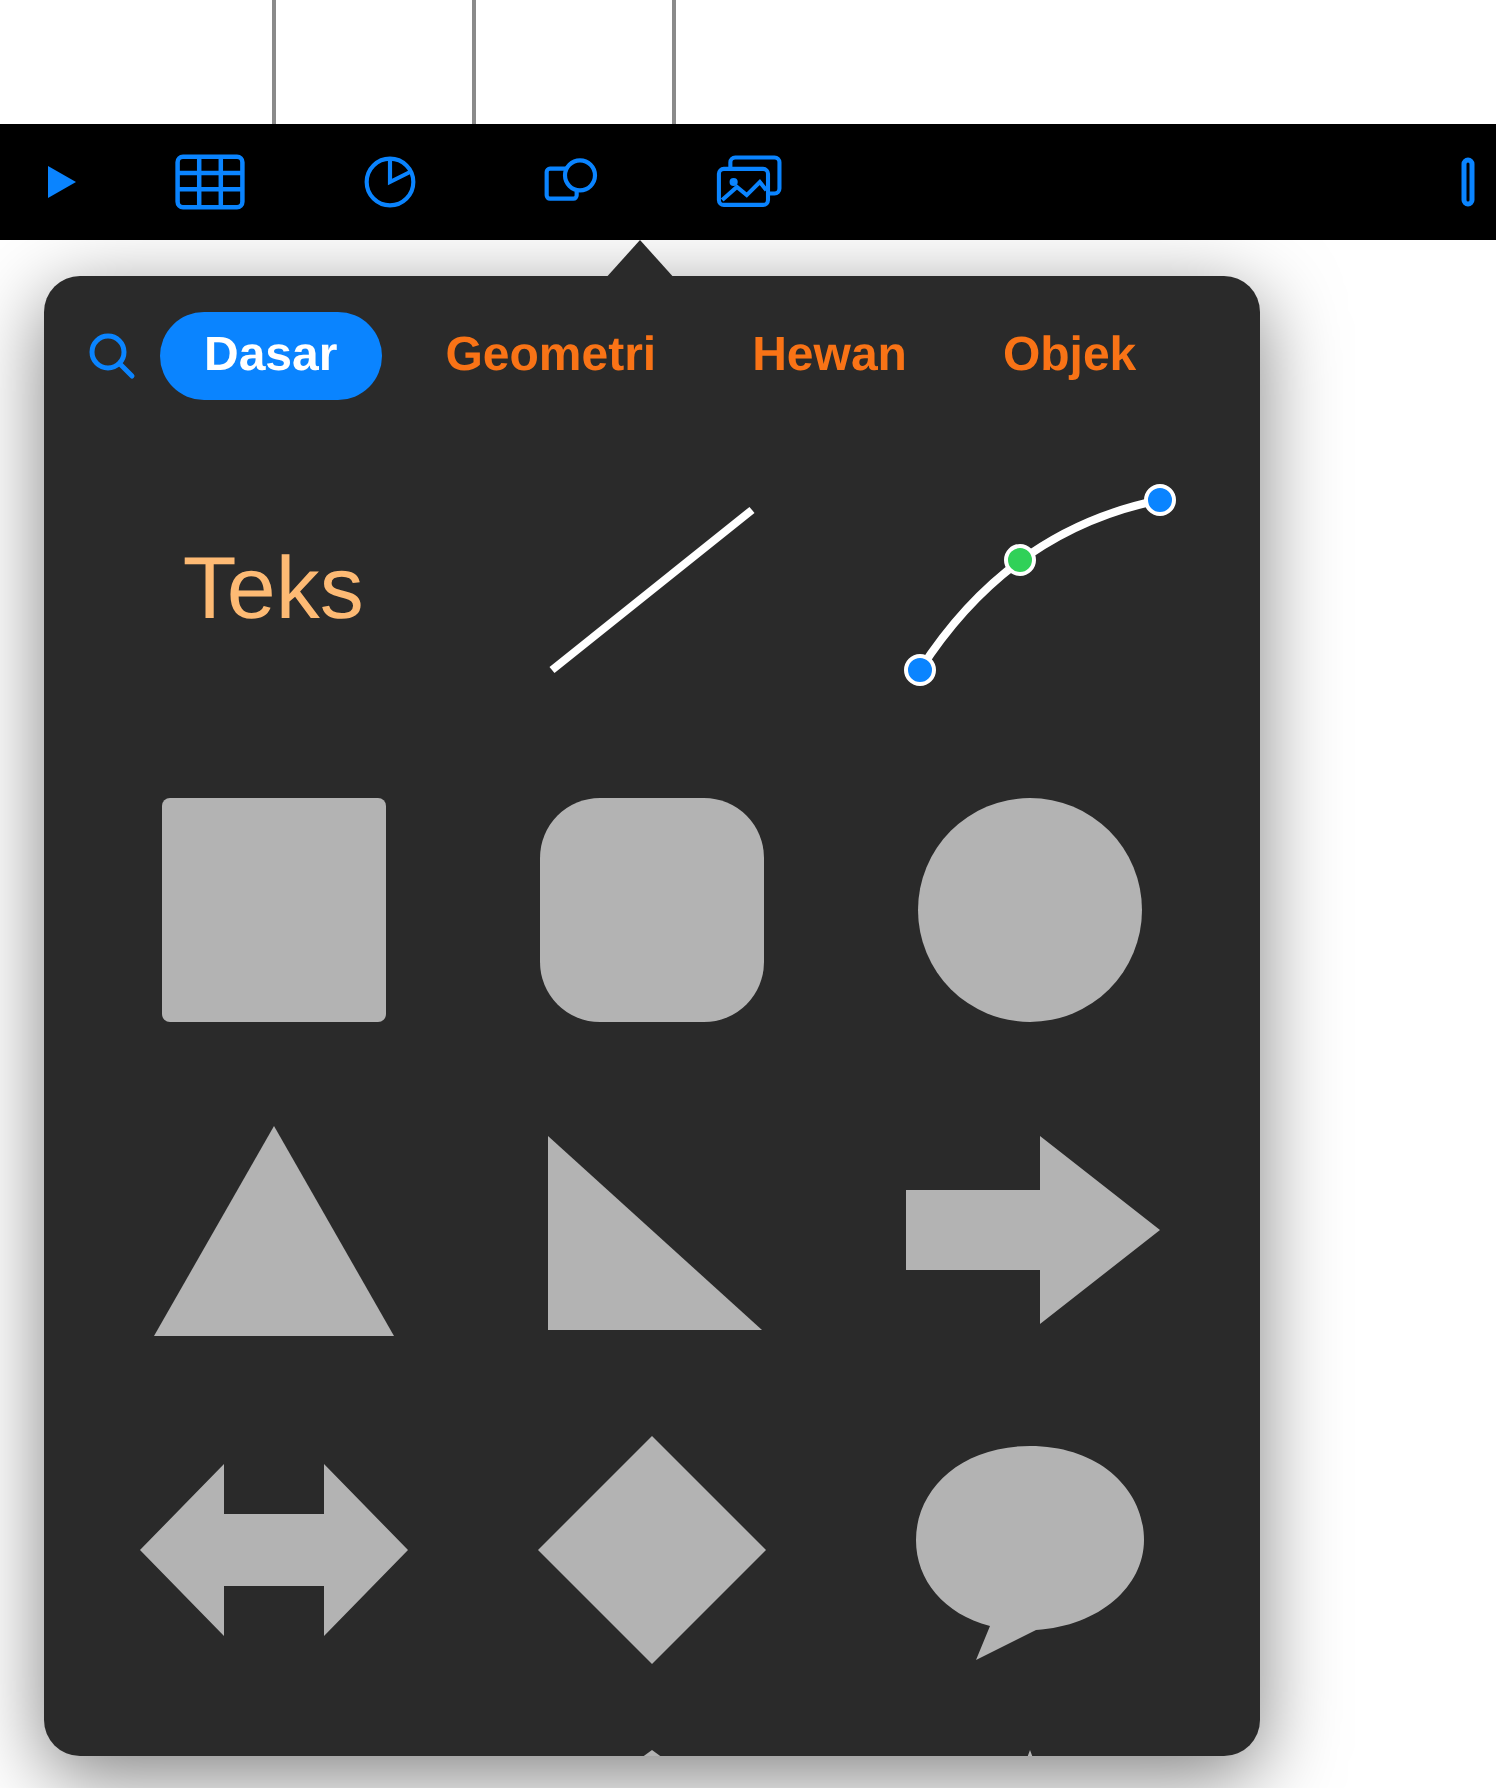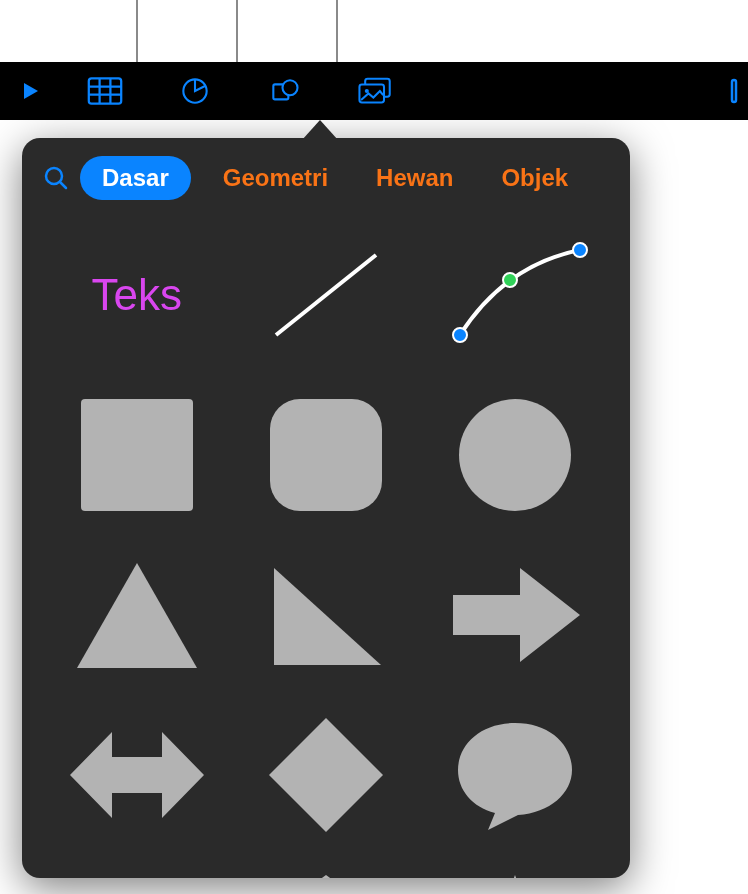--- a/index.html
+++ b/index.html
@@ -103,21 +103,21 @@
     }
     .shape-cell {
       width: 160px;
       height: 130px;
       display: flex;
       align-items: center;
       justify-content: center;
       cursor: pointer;
     }
     .text-shape {
-      color: #d946ef;
+      color: #fdba74;
       font-size: 44px;
       font-weight: 400;
     }
     .shape-svg-basic {
       fill: #b3b3b3;
     }
     .shape-line {
       stroke: #fff;
       stroke-width: 4;
     }

